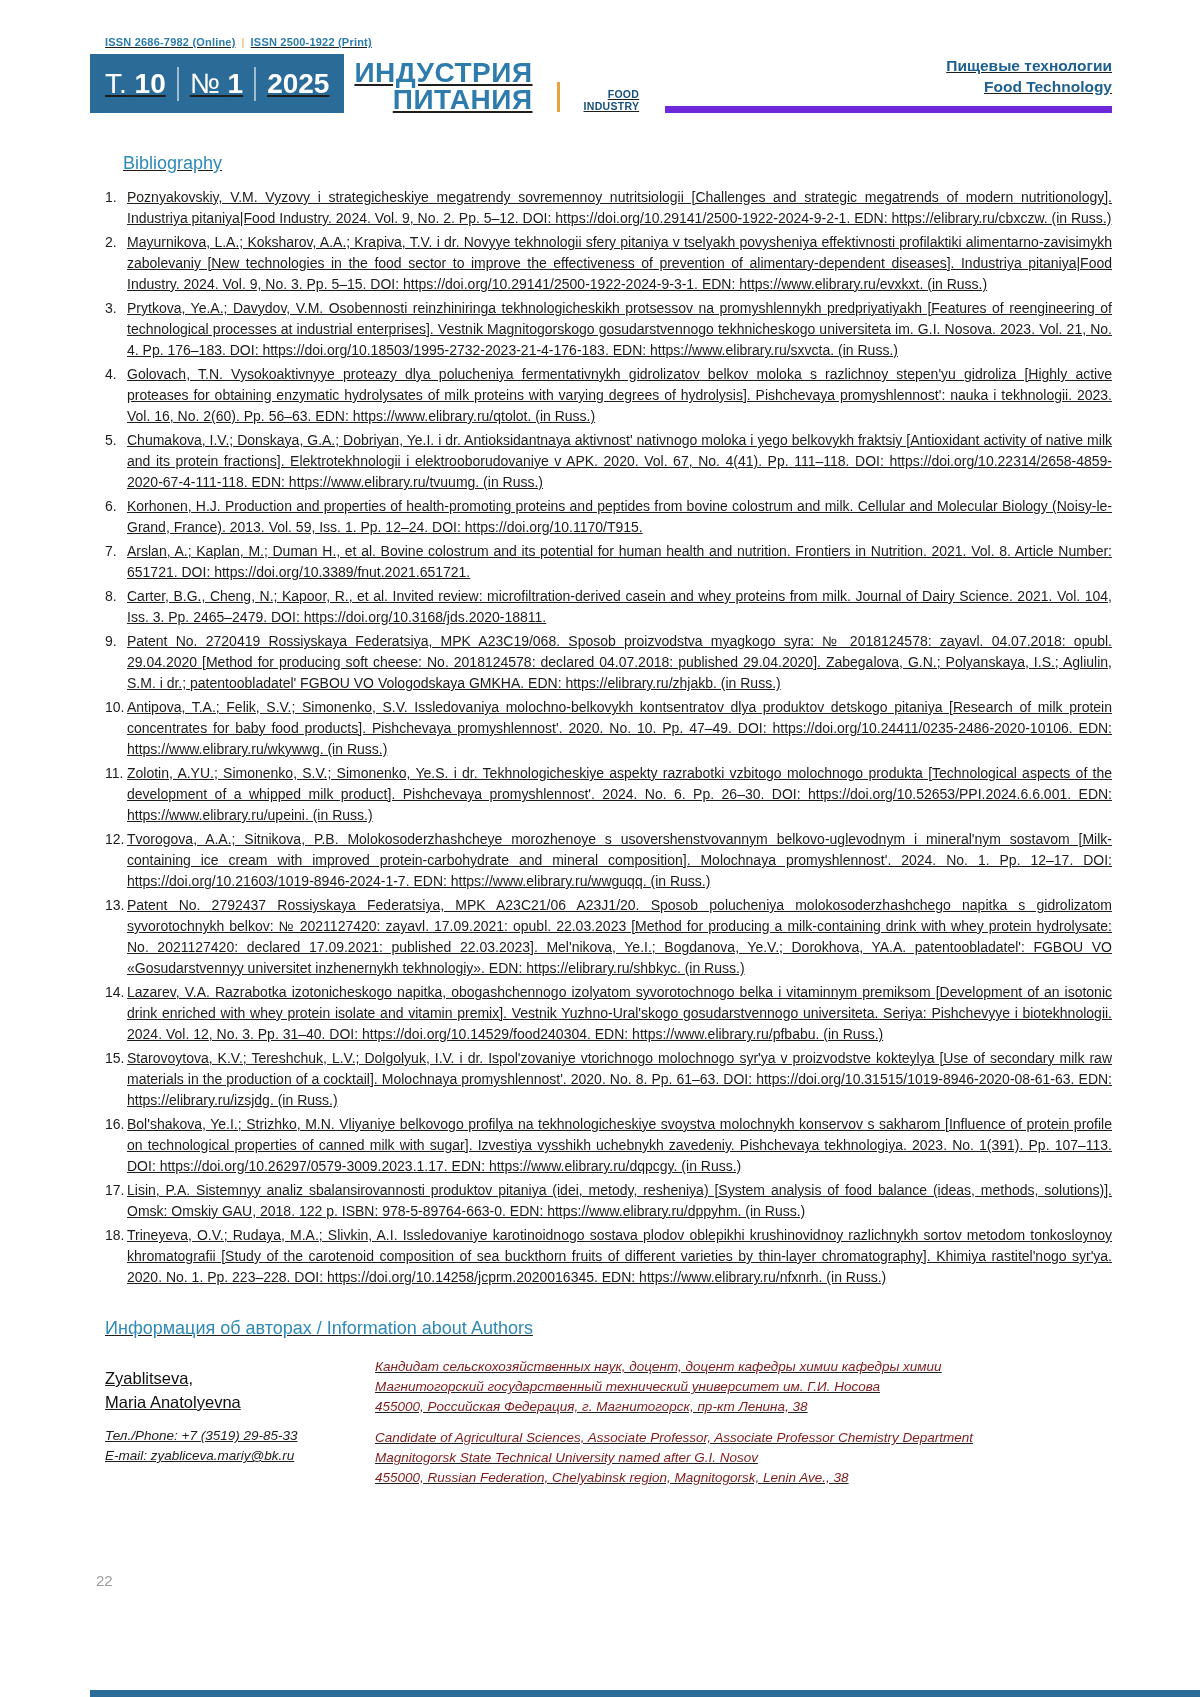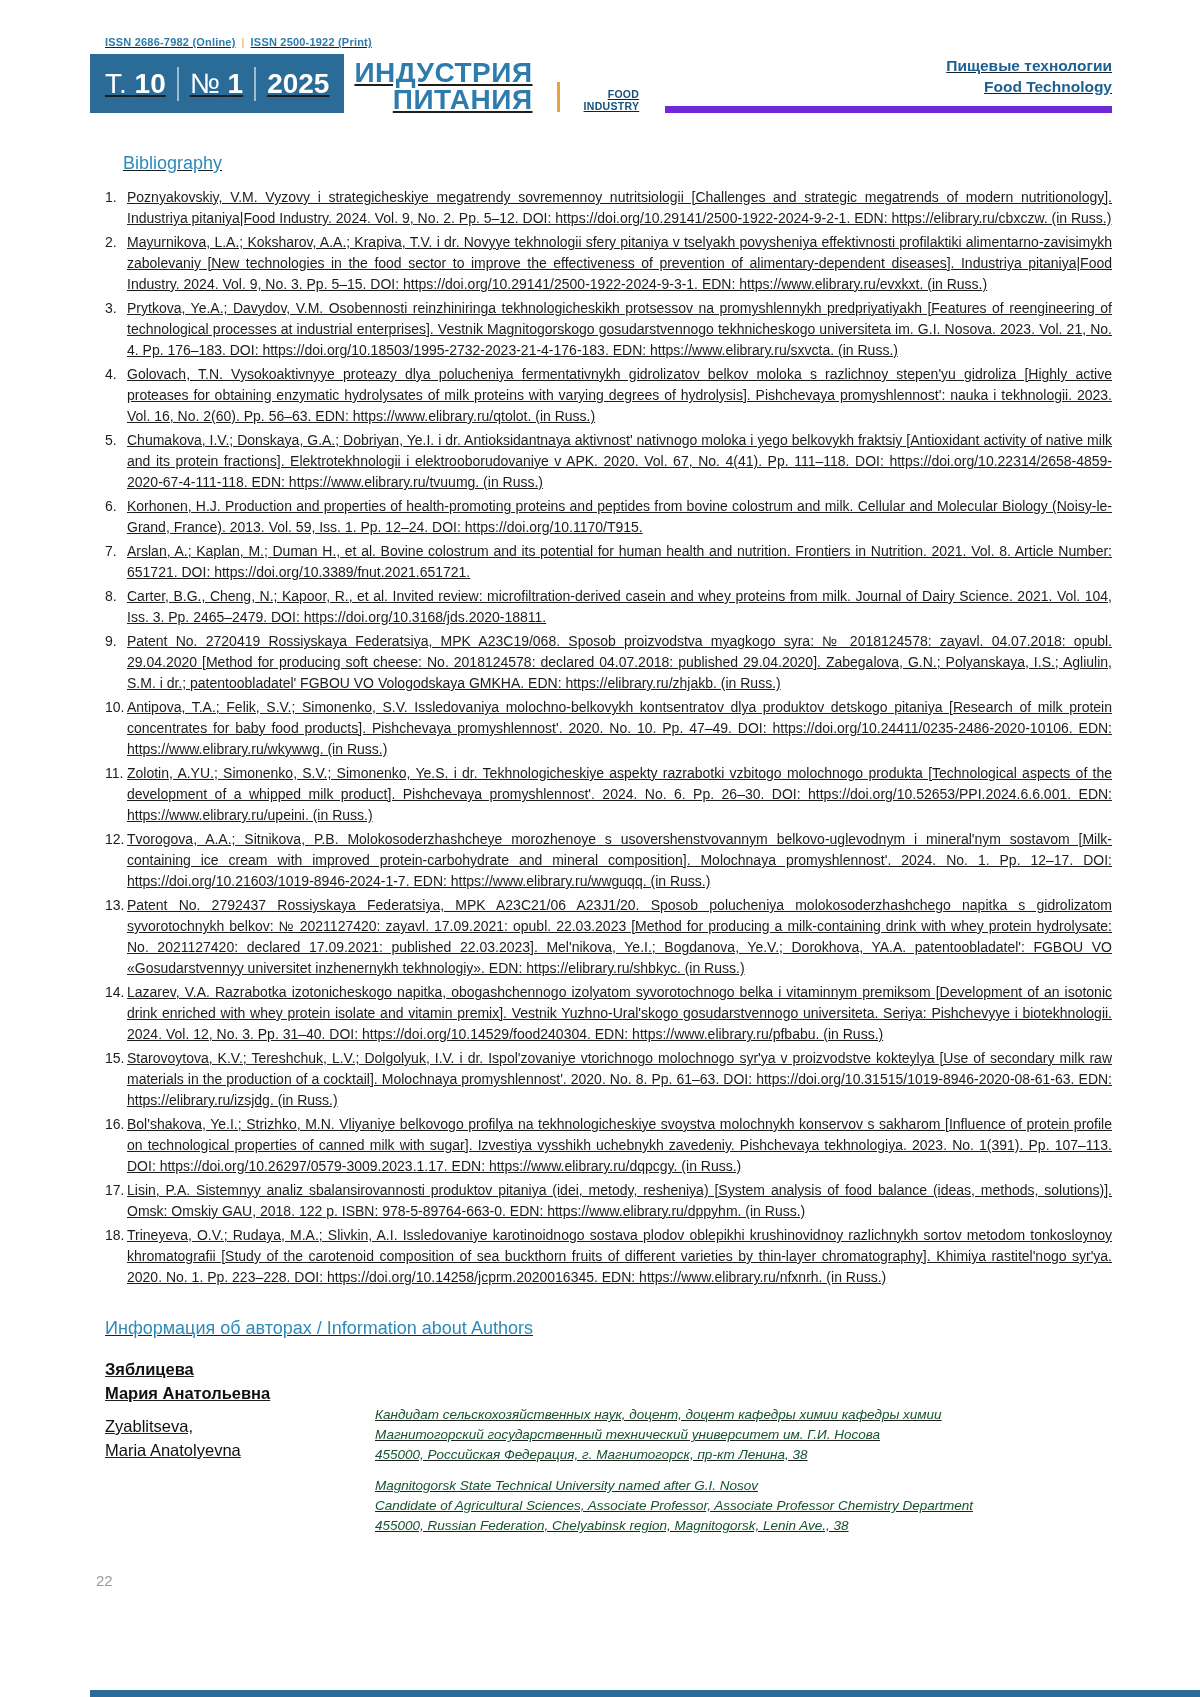--- a/index.html
+++ b/index.html
@@ -38,21 +38,21 @@
                margin-bottom:3px; counter-increment:ref; }
   ol.refs li::before { content:counter(ref) "."; position:absolute; left:0; top:0; }
 
   
   .authors-heading { margin:30px 0 18px 105px; color:#2e8ab8; font-size:18px; font-weight:500; }
 
   .author-block { margin:0 88px 0 105px; display:grid; grid-template-columns:270px 1fr; }
   .name-ru { font-weight:700; font-size:16.5px; line-height:24px; color:#101010; }
   .name-en { font-size:16.5px; line-height:24px; margin-top:9px; color:#101010; }
   .contact { font-style:italic; font-size:13.5px; line-height:20px; margin-top:12px; color:#1d1d1b; }
-  .author-right { font-style:italic; font-size:13.5px; line-height:20px; color:#14532d;margin-top:48px; }
+  .author-right { font-style:italic; font-size:13.5px; line-height:20px; color:#7f1d1d; }
   .author-right .blk { margin-bottom:11px; }
 
   
   .page-num { position:absolute; left:96px; top:1572px; color:#9b9b9b; font-size:15px; }
   .bottom-bar { position:absolute; left:90px; right:0; bottom:0; height:7px; background:#2a6b98; }
 </style>
 </head>
 <body>
 
 <div class="page">
@@ -108,39 +108,39 @@
     <li>Starovoytova, K.V.; Tereshchuk, L.V.; Dolgolyuk, I.V. i dr. Ispol'zovaniye vtorichnogo molochnogo syr'ya v proizvodstve kokteylya [Use of secondary milk raw materials in the production of a cocktail]. Molochnaya promyshlennost'. 2020. No. 8. Pp. 61–63. DOI: https://doi.org/10.31515/1019-8946-2020-08-61-63. EDN: https://elibrary.ru/izsjdg. (in Russ.)</li>
     <li>Bol'shakova, Ye.I.; Strizhko, M.N. Vliyaniye belkovogo profilya na tekhnologicheskiye svoystva molochnykh konservov s sakharom [Influence of protein profile on technological properties of canned milk with sugar]. Izvestiya vysshikh uchebnykh zavedeniy. Pishchevaya tekhnologiya. 2023. No. 1(391). Pp. 107–113. DOI: https://doi.org/10.26297/0579-3009.2023.1.17. EDN: https://www.elibrary.ru/dqpcgy. (in Russ.)</li>
     <li>Lisin, P.A. Sistemnyy analiz sbalansirovannosti produktov pitaniya (idei, metody, resheniya) [System analysis of food balance (ideas, methods, solutions)]. Omsk: Omskiy GAU, 2018. 122 p. ISBN: 978-5-89764-663-0. EDN: https://www.elibrary.ru/dppyhm. (in Russ.)</li>
     <li>Trineyeva, O.V.; Rudaya, M.A.; Slivkin, A.I. Issledovaniye karotinoidnogo sostava plodov oblepikhi krushinovidnoy razlichnykh sortov metodom tonkosloynoy khromatografii [Study of the carotenoid composition of sea buckthorn fruits of different varieties by thin-layer chromatography]. Khimiya rastitel'nogo syr'ya. 2020. No. 1. Pp. 223–228. DOI: https://doi.org/10.14258/jcprm.2020016345. EDN: https://www.elibrary.ru/nfxnrh. (in Russ.)</li>
   </ol>
 
   <div class="authors-heading">Информация об авторах / Information about Authors</div>
 
   <div class="author-block">
     <div class="author-left">
-      <div class="name-ru">
-        <div>Зяблицева</div>
-        <div>Мария Анатольевна</div>
-      </div>
       <div class="name-en">
         <div>Zyablitseva,</div>
         <div>Maria Anatolyevna</div>
+      </div>
+      <div class="contact">
+        <div>Тел./Phone: +7 (3519) 29-85-33</div>
+        <div>E-mail: zyabliceva.mariy@bk.ru</div>
       </div>
     </div>
 
     <div class="author-right">
       <div class="blk">
         <div>Кандидат сельскохозяйственных наук, доцент, доцент кафедры химии кафедры химии</div>
         <div>Магнитогорский государственный технический университет им. Г.И. Носова</div>
         <div>455000, Российская Федерация, г. Магнитогорск, пр-кт Ленина, 38</div>
       </div>
       <div class="blk">
+        <div>Candidate of Agricultural Sciences, Associate Professor, Associate Professor Chemistry Department</div>
         <div>Magnitogorsk State Technical University named after G.I. Nosov</div>
-        <div>Candidate of Agricultural Sciences, Associate Professor, Associate Professor Chemistry Department</div>
         <div>455000, Russian Federation, Chelyabinsk region, Magnitogorsk,  Lenin Ave., 38</div>
       </div>
     </div>
   </div>
 
   <div class="page-num">22</div>
   <div class="bottom-bar"></div>
 
 </div>
 

